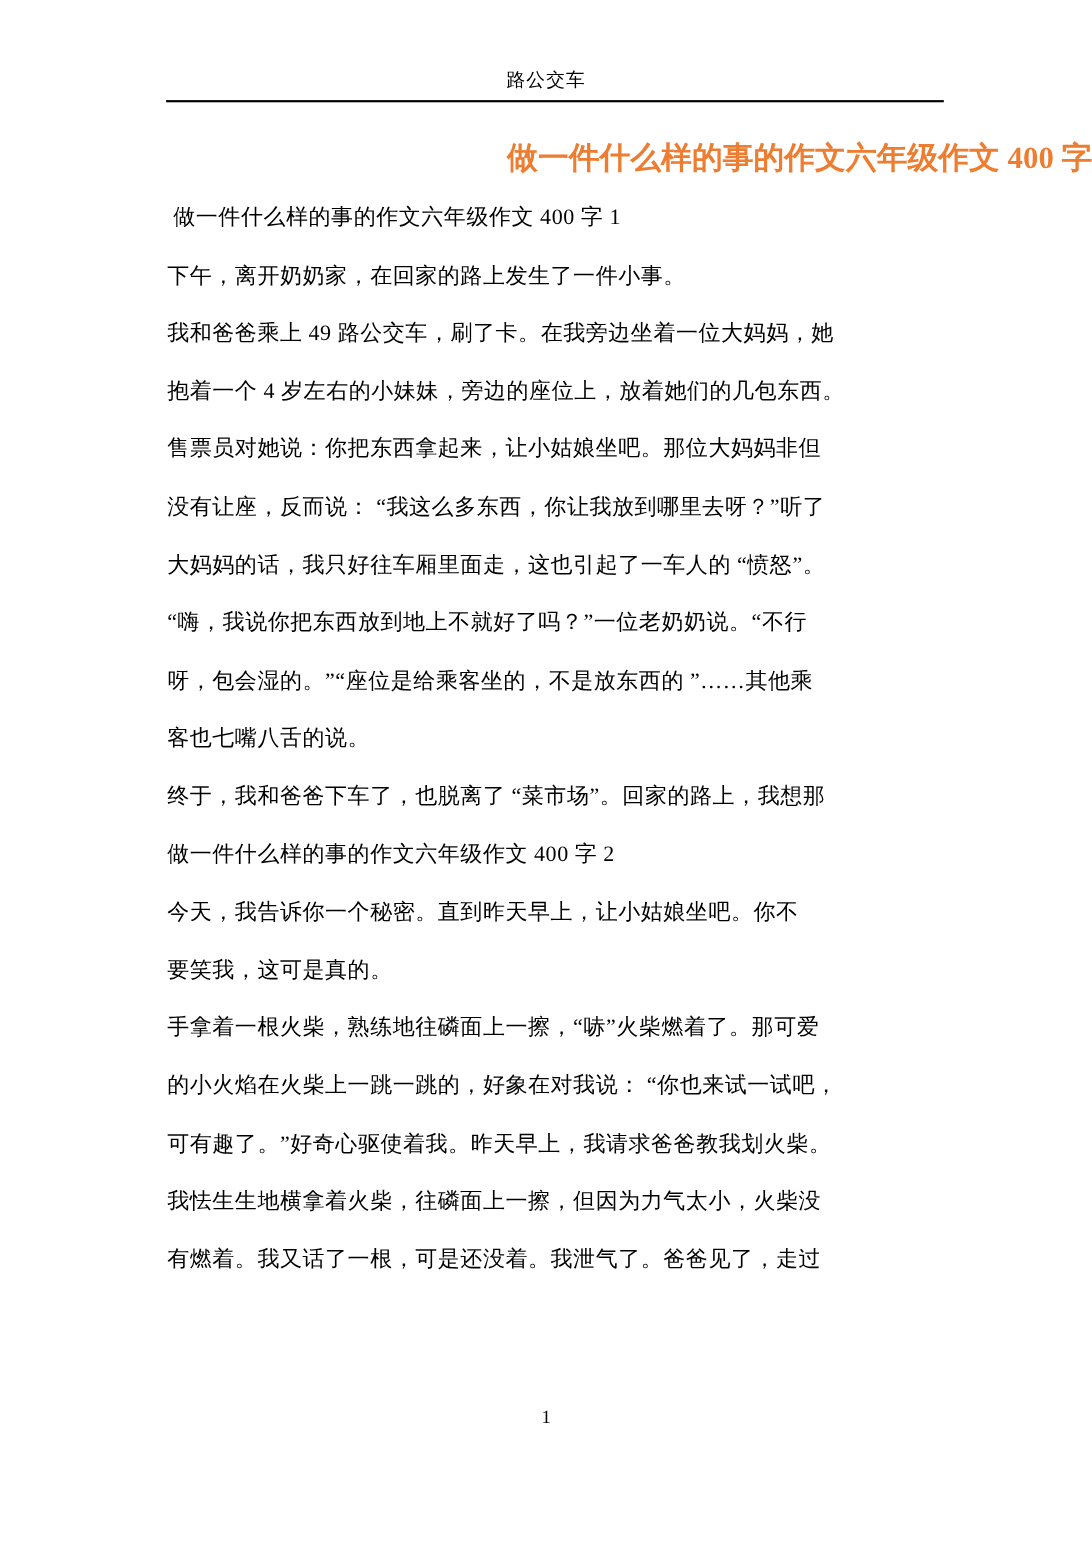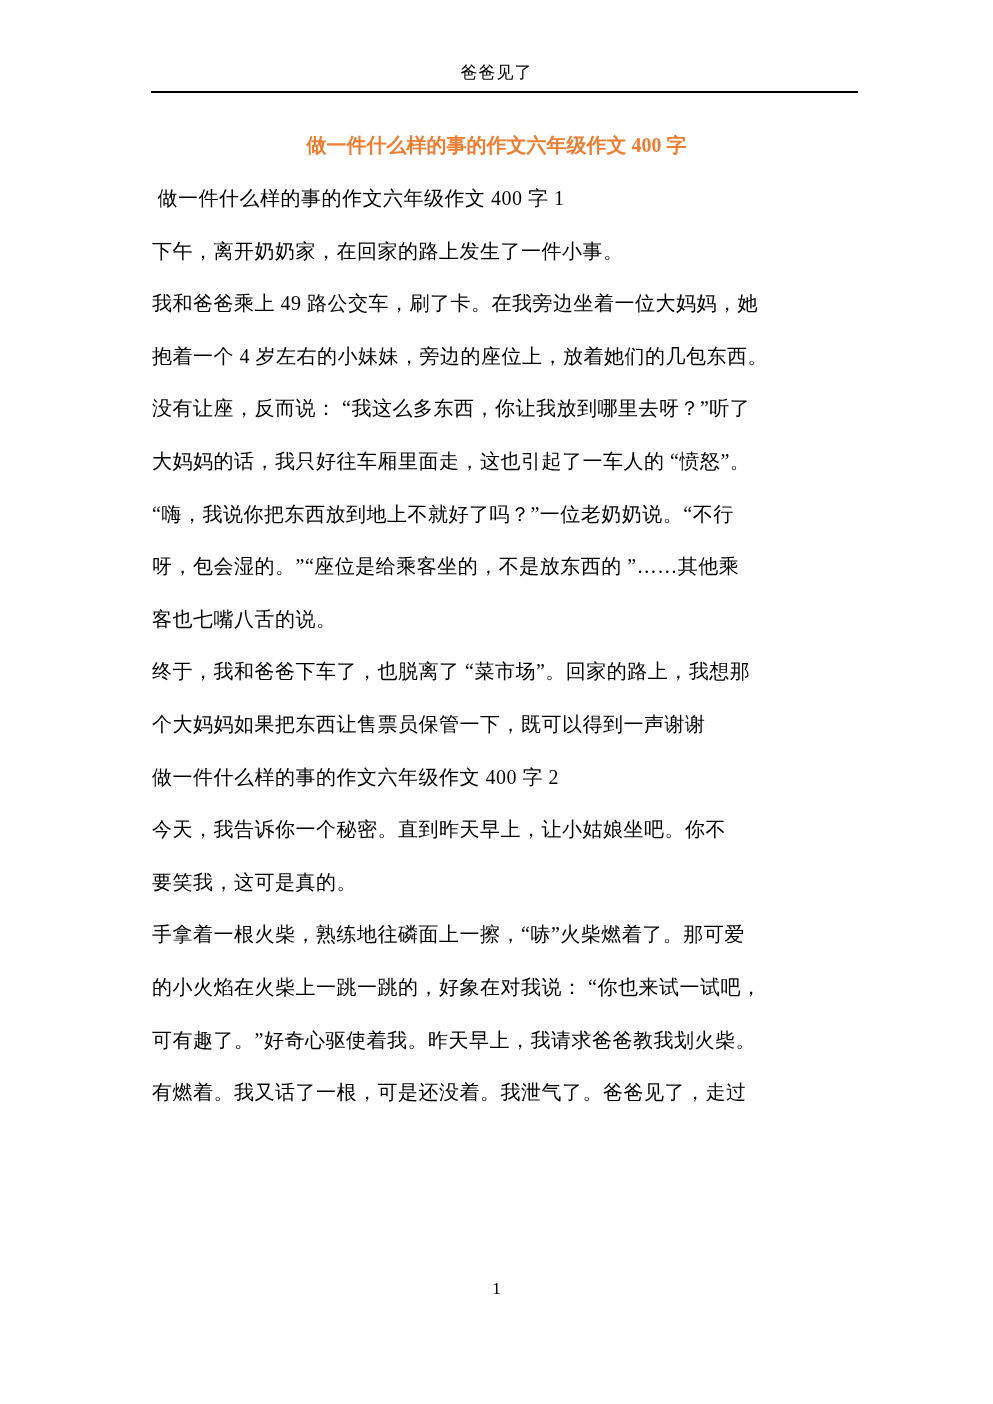--- a/index.html
+++ b/index.html
@@ -32,22 +32,22 @@
     left: 151px;
     width: 707px;
     height: 0;
     border-top: 2px solid #000000;
   }
   .doc-title {
     position: absolute;
     top: 127px;
     left: 0;
     width: 100%;
-    text-align: center;
-    font-size: 20px;
+    text-align: right;
+    font-size: 28px;
     line-height: 36px;
     font-weight: bold;
     color: var(--title-color, #ED7D31);
     white-space: pre-wrap;
   }
   .body-lines {
     position: absolute;
     top: 172px;
     left: 152px;
     width: 712px;
@@ -67,42 +67,43 @@
     text-align: center;
     font-size: 17px;
     color: #000000;
   }
 </style>
 </head>
 <body>
 
 <div class="page">
 
-  <div class="header-text">爸爸见了</div>
+  <div class="header-text">路公交车</div>
 
   <div class="header-rule"></div>
 
   <h1 class="doc-title" style="margin:0;">做一件什么样的事的作文六年级作文 400 字</h1>
 
   <div class="body-lines">
       <div class="body-line"> 做一件什么样的事的作文六年级作文 400 字 1</div>
       <div class="body-line">下午，离开奶奶家，在回家的路上发生了一件小事。</div>
       <div class="body-line">我和爸爸乘上 49 路公交车，刷了卡。在我旁边坐着一位大妈妈，她</div>
       <div class="body-line">抱着一个 4 岁左右的小妹妹，旁边的座位上，放着她们的几包东西。</div>
+      <div class="body-line">售票员对她说：你把东西拿起来，让小姑娘坐吧。那位大妈妈非但</div>
       <div class="body-line">没有让座，反而说： “我这么多东西，你让我放到哪里去呀？”听了</div>
       <div class="body-line">大妈妈的话，我只好往车厢里面走，这也引起了一车人的 “愤怒”。</div>
       <div class="body-line">“嗨，我说你把东西放到地上不就好了吗？”一位老奶奶说。“不行</div>
       <div class="body-line">呀，包会湿的。”“座位是给乘客坐的，不是放东西的 ”……其他乘</div>
       <div class="body-line">客也七嘴八舌的说。</div>
       <div class="body-line">终于，我和爸爸下车了，也脱离了 “菜市场”。回家的路上，我想那</div>
-      <div class="body-line">个大妈妈如果把东西让售票员保管一下，既可以得到一声谢谢</div>
       <div class="body-line">做一件什么样的事的作文六年级作文 400 字 2</div>
       <div class="body-line">今天，我告诉你一个秘密。直到昨天早上，让小姑娘坐吧。你不</div>
       <div class="body-line">要笑我，这可是真的。</div>
       <div class="body-line">手拿着一根火柴，熟练地往磷面上一擦，“哧”火柴燃着了。那可爱</div>
       <div class="body-line">的小火焰在火柴上一跳一跳的，好象在对我说： “你也来试一试吧，</div>
       <div class="body-line">可有趣了。”好奇心驱使着我。昨天早上，我请求爸爸教我划火柴。</div>
+      <div class="body-line">我怯生生地横拿着火柴，往磷面上一擦，但因为力气太小，火柴没</div>
       <div class="body-line">有燃着。我又话了一根，可是还没着。我泄气了。爸爸见了，走过</div>
     </div>
 
   <div class="footer-page-number">1</div>
 
 </div>
 
 </body></html>

